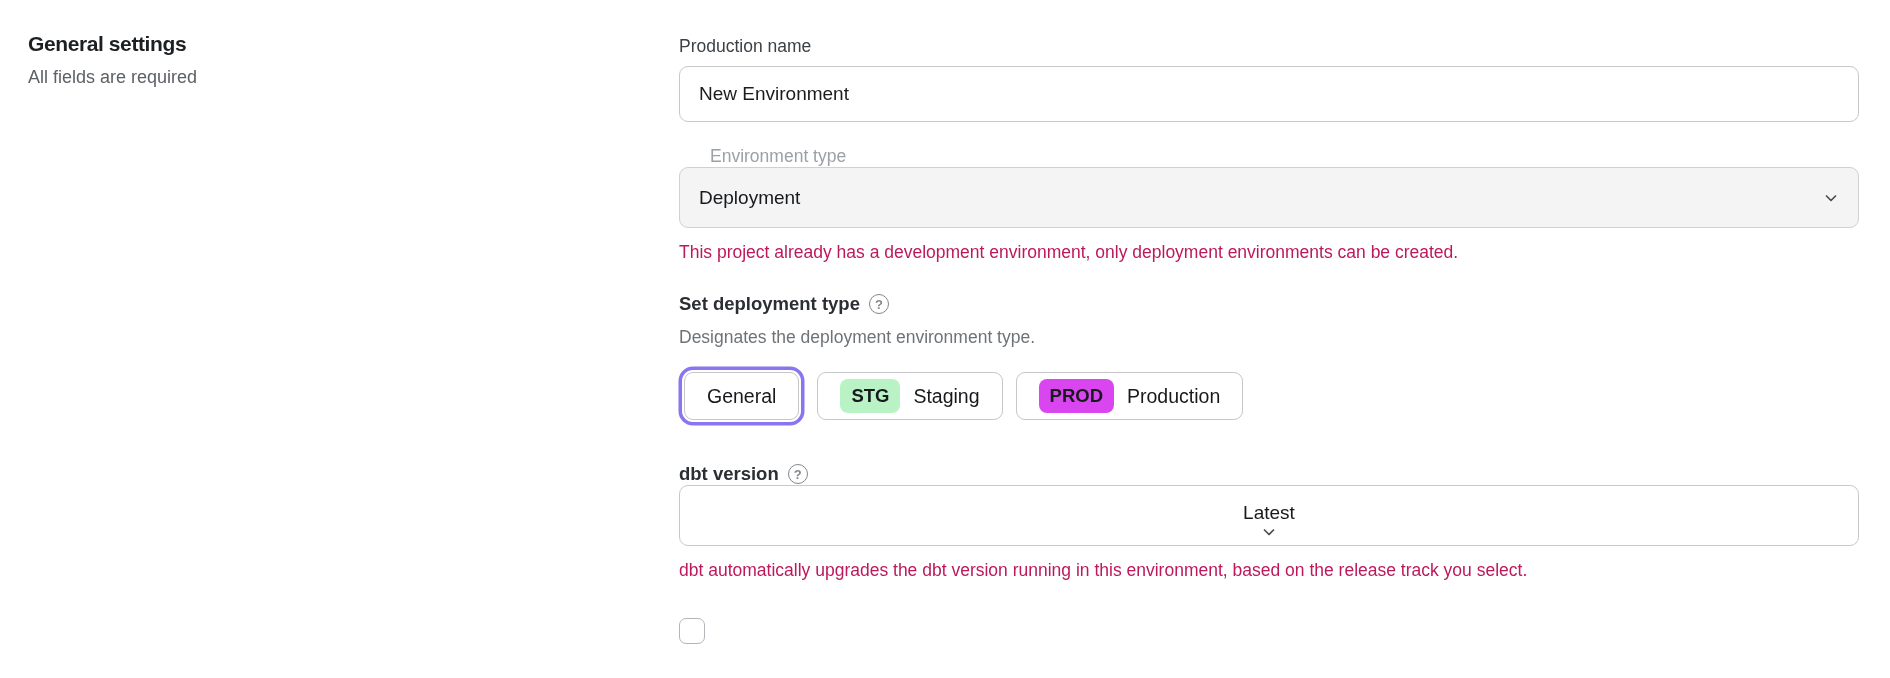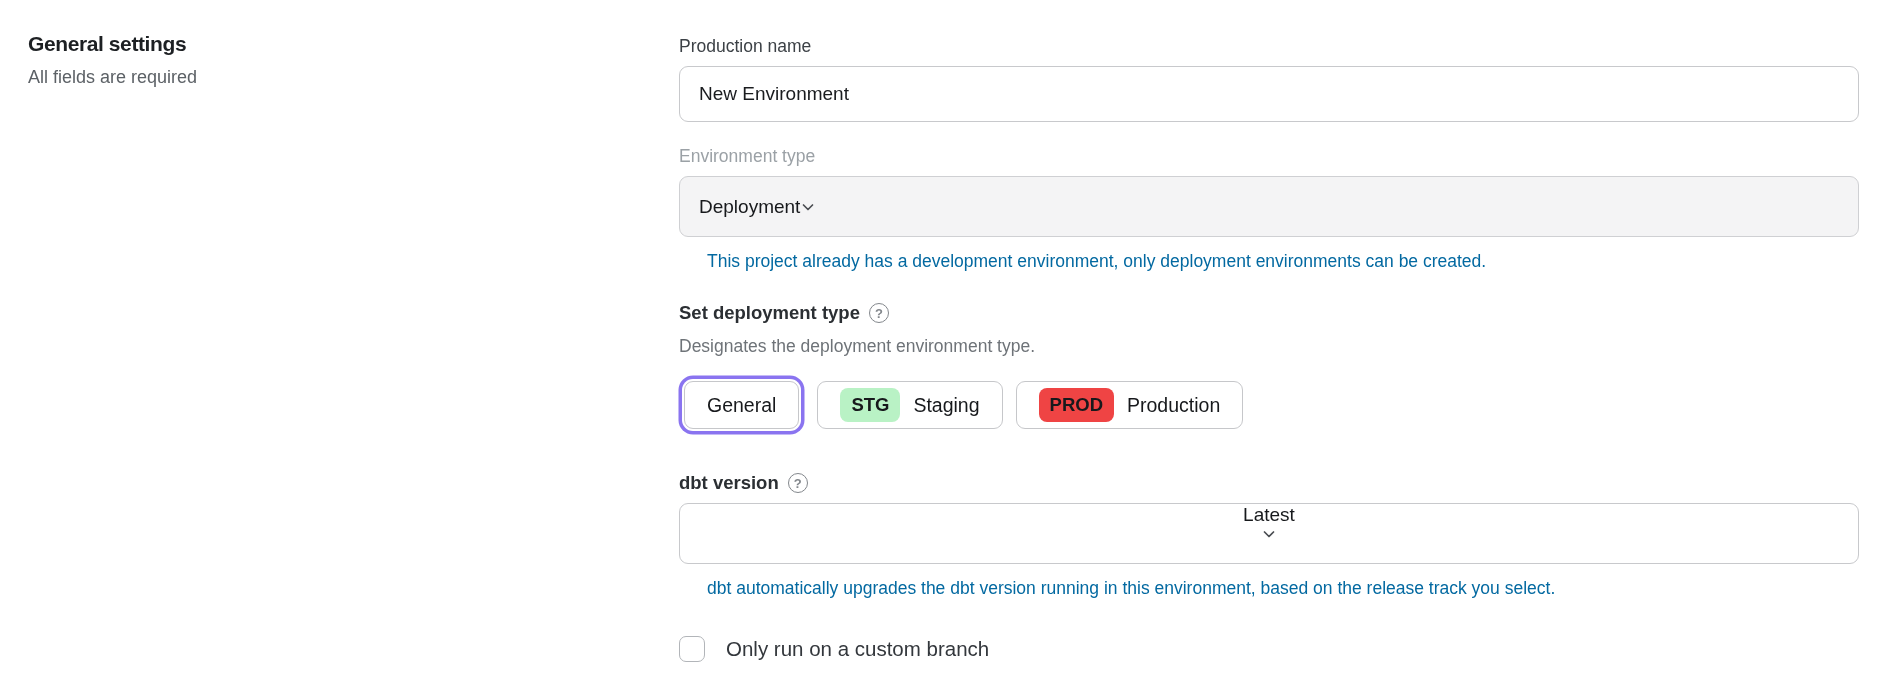--- a/index.html
+++ b/index.html
@@ -18,41 +18,41 @@
     font-size: 21px; font-weight: 700; color: #1d2023; letter-spacing: -0.4px;
   }
   .page-subtitle { font-size: 18px; color: #5c6166; margin-top: 11px; }
 
   
   .form-col { position: absolute; left: 679px; top: 36px; width: 1180px; }
 
   .field-label {
     font-size: 17.5px; font-weight: 500; color: #3c4146; line-height: 21px;
   }
-  .field-label.disabled { color: #9ba1a6; margin-top: 24px; }
+  .field-label.disabled { color: #9ba1a6; margin-top: 24px; margin-left: 31px; }
 
   .text-input {
     display: block; width: 100%; height: 56px; margin-top: 9px;
     border: 1px solid #c8c9cc; border-radius: 9px; background: #ffffff;
     padding: 0 19px; font-size: 19px; color: #1a1c1f;
     font-family: "Liberation Sans", sans-serif; outline: none;
   }
 
   .select-box {
-    width: 100%; height: 61px; margin-top: 9px;
+    width: 100%; height: 61px; 
     border: 1px solid #cfd0d3; border-radius: 9px;
-    display: flex; align-items: center; 
-    padding: 0 19px; font-size: 19px; color: #17191c;
+    display: flex; align-items: center; justify-content: space-between;
+    padding: 16px 19px; font-size: 19px; color: #17191c;
   }
   .select-box.disabled { background: #f4f4f5; cursor: default; }
   .select-box.enabled { background: #ffffff; border-color: #c8c9cc; cursor: pointer; flex-direction: column; }
   .select-value { font-size: 19px; color: #17191c; }
   .chevron { flex: 0 0 auto; display: flex; align-items: center; }
 
-  .helper-text { font-size: 17.5px; color: #0369a1; margin-top: 13px; line-height: 22px; margin-left: 28px; }
+  .helper-text { font-size: 17.5px; color: #be185d; margin-top: 13px; line-height: 22px; }
 
   .section-label-row { display: flex; align-items: center; margin-top: 30px; }
   .section-label { font-size: 18.5px; font-weight: 700; color: #2b2f33; }
   .help-icon {
     width: 20px; height: 20px; margin-left: 9px;
     border: 1.6px solid #83878c; border-radius: 50%;
     color: #83878c; font-size: 13px; font-weight: 700;
     display: inline-flex; align-items: center; justify-content: center;
     cursor: pointer; line-height: 1;
   }
@@ -69,21 +69,21 @@
   .type-btn.selected {
     box-shadow: 0 0 0 2px #ffffff, 0 0 0 5.5px #8a74f0;
     margin: 0 5px;
   }
   .type-badge {
     display: inline-flex; align-items: center; justify-content: center;
     padding: 6px 11px; border-radius: 8px;
     font-size: 18.5px; font-weight: 600; color: #17191c;
   }
   .badge-stg  { background: #b9f2c5; }
-  .badge-prod { background: #ef4444; }
+  .badge-prod { background: #d946ef; }
 
   .version-row { margin-top: 33px; }
 
   .checkbox-row { display: flex; align-items: center; margin-top: 37px; }
   .checkbox {
     width: 26px; height: 26px; border: 1.5px solid #b2b5b9; border-radius: 7px;
     background: #ffffff; cursor: pointer; flex: 0 0 auto;
   }
   .checkbox-label {
     margin-left: 21px; font-size: 20.5px; font-weight: 500; color: #33373c;
@@ -143,16 +143,15 @@
     <span class="chevron">
       <svg width="16" height="16" viewBox="0 0 16 16" fill="none">
         <path d="M3.5 6l4.5 4.5L12.5 6" stroke="#4a4d52" stroke-width="1.7" stroke-linecap="round" stroke-linejoin="round"></path>
       </svg>
     </span>
   </div>
   <div class="helper-text">dbt automatically upgrades the dbt version running in this environment, based on the release track you select.</div>
 
   <div class="checkbox-row">
     <span class="checkbox"></span>
-    <span class="checkbox-label">Only run on a custom branch</span>
   </div>
 
 </div>
 
 </body></html>

